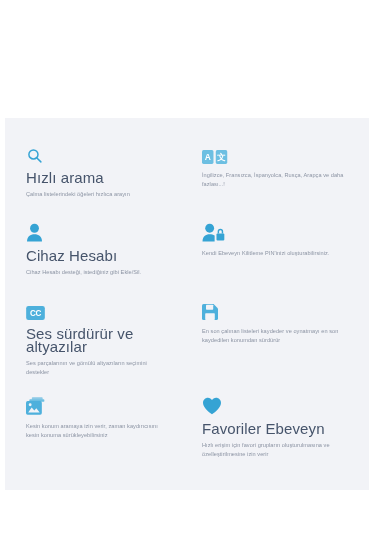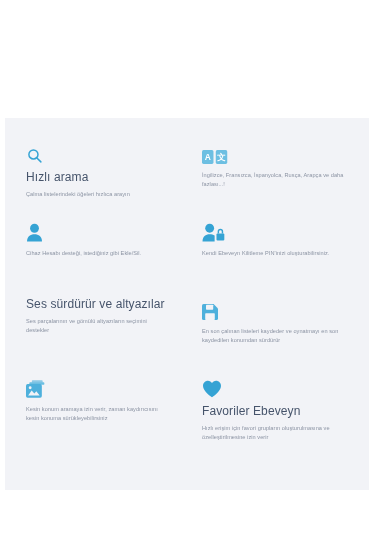--- a/index.html
+++ b/index.html
@@ -48,21 +48,21 @@
   .icon-wrap {
     height: 22px;
     display: flex;
     align-items: flex-end;
     margin-bottom: 7px;
   }
   .icon-wrap svg {
     display: block;
   }
   .card-title {
-    font-size: 12px;
+    font-size: 15px;
     line-height: 13px;
     color: #46546b;
     letter-spacing: 0.1px;
     margin: 0 0 6px 0;
     font-weight: 400;
   }
   .card-desc {
     font-size: 5.6px;
     line-height: 9px;
     color: #8b93a3;
@@ -105,36 +105,43 @@
         <div class="card-desc">İngilizce, Fransızca, İspanyolca, Rusça, Arapça ve daha fazlası...!</div>
       </div>
 
       <div class="card col-left">
         <div class="icon-wrap">
           <svg width="17" height="19" viewBox="0 0 20 22" fill="#35a3d4">
             <circle cx="10" cy="6" r="5.2"></circle>
             <path d="M1.2 21.5 C1.2 15.4 5.1 13 10 13 C14.9 13 18.8 15.4 18.8 21.5 Z"></path>
           </svg>
         </div>
+        <div class="card-title">Cihaz Hesabı</div>
         <div class="card-desc">Cihaz Hesabı desteği, istediğiniz gibi Ekle/Sil.</div>
       </div>
 
       <div class="card col-right">
         <div class="icon-wrap">
           <svg width="23" height="19" viewBox="0 0 27 22" fill="#35a3d4">
             <circle cx="9" cy="6" r="5.2"></circle>
             <path d="M0.6 21.5 C0.6 15.4 4.3 13 9 13 C11.2 13 13.2 13.5 14.8 14.6 L14.8 21.5 Z"></path>
             <rect x="17" y="12.2" width="9.2" height="8.2" rx="1.2"></rect>
             <path d="M19.2 12.2 L19.2 9.8 A2.4 2.4 0 0 1 24 9.8 L24 12.2" fill="none" stroke="#35a3d4" stroke-width="1.7"></path>
           </svg>
         </div>
         <div class="card-desc">Kendi Ebeveyn Kilitleme PIN'inizi oluşturabilirsiniz.</div>
       </div>
 
       <div class="card col-left">
+        <div class="icon-wrap">
+          <svg width="19" height="14" viewBox="0 0 24 18">
+            <rect x="0" y="0" width="24" height="18" rx="3" fill="#4eb0dc"></rect>
+            <text x="12" y="13" font-family="Liberation Sans, sans-serif" font-size="10.5" font-weight="bold" fill="#ffffff" text-anchor="middle" letter-spacing="-0.5">CC</text>
+          </svg>
+        </div>
         <div class="card-title">Ses sürdürür ve altyazılar</div>
         <div class="card-desc">Ses parçalarının ve gömülü altyazıların seçimini destekler</div>
       </div>
 
       <div class="card col-right">
         <div class="icon-wrap">
           <svg width="16" height="16" viewBox="0 0 20 20">
             <path d="M2 0 H14.5 L20 5.5 V18 A2 2 0 0 1 18 20 H2 A2 2 0 0 1 0 18 V2 A2 2 0 0 1 2 0 Z" fill="#4eb0dc"></path>
             <rect x="5" y="0.8" width="9" height="6.4" rx="0.8" fill="#f2f3f7"></rect>
             <rect x="4" y="11.6" width="12" height="8.4" rx="0.8" fill="#f2f3f7"></rect>

